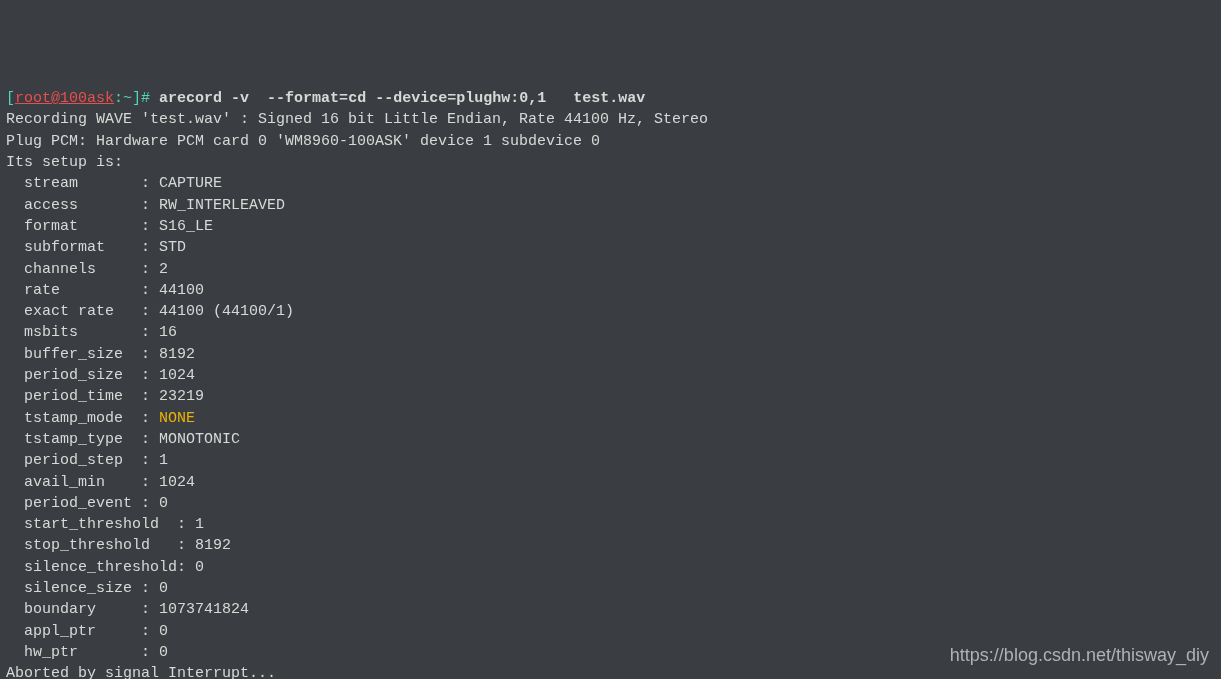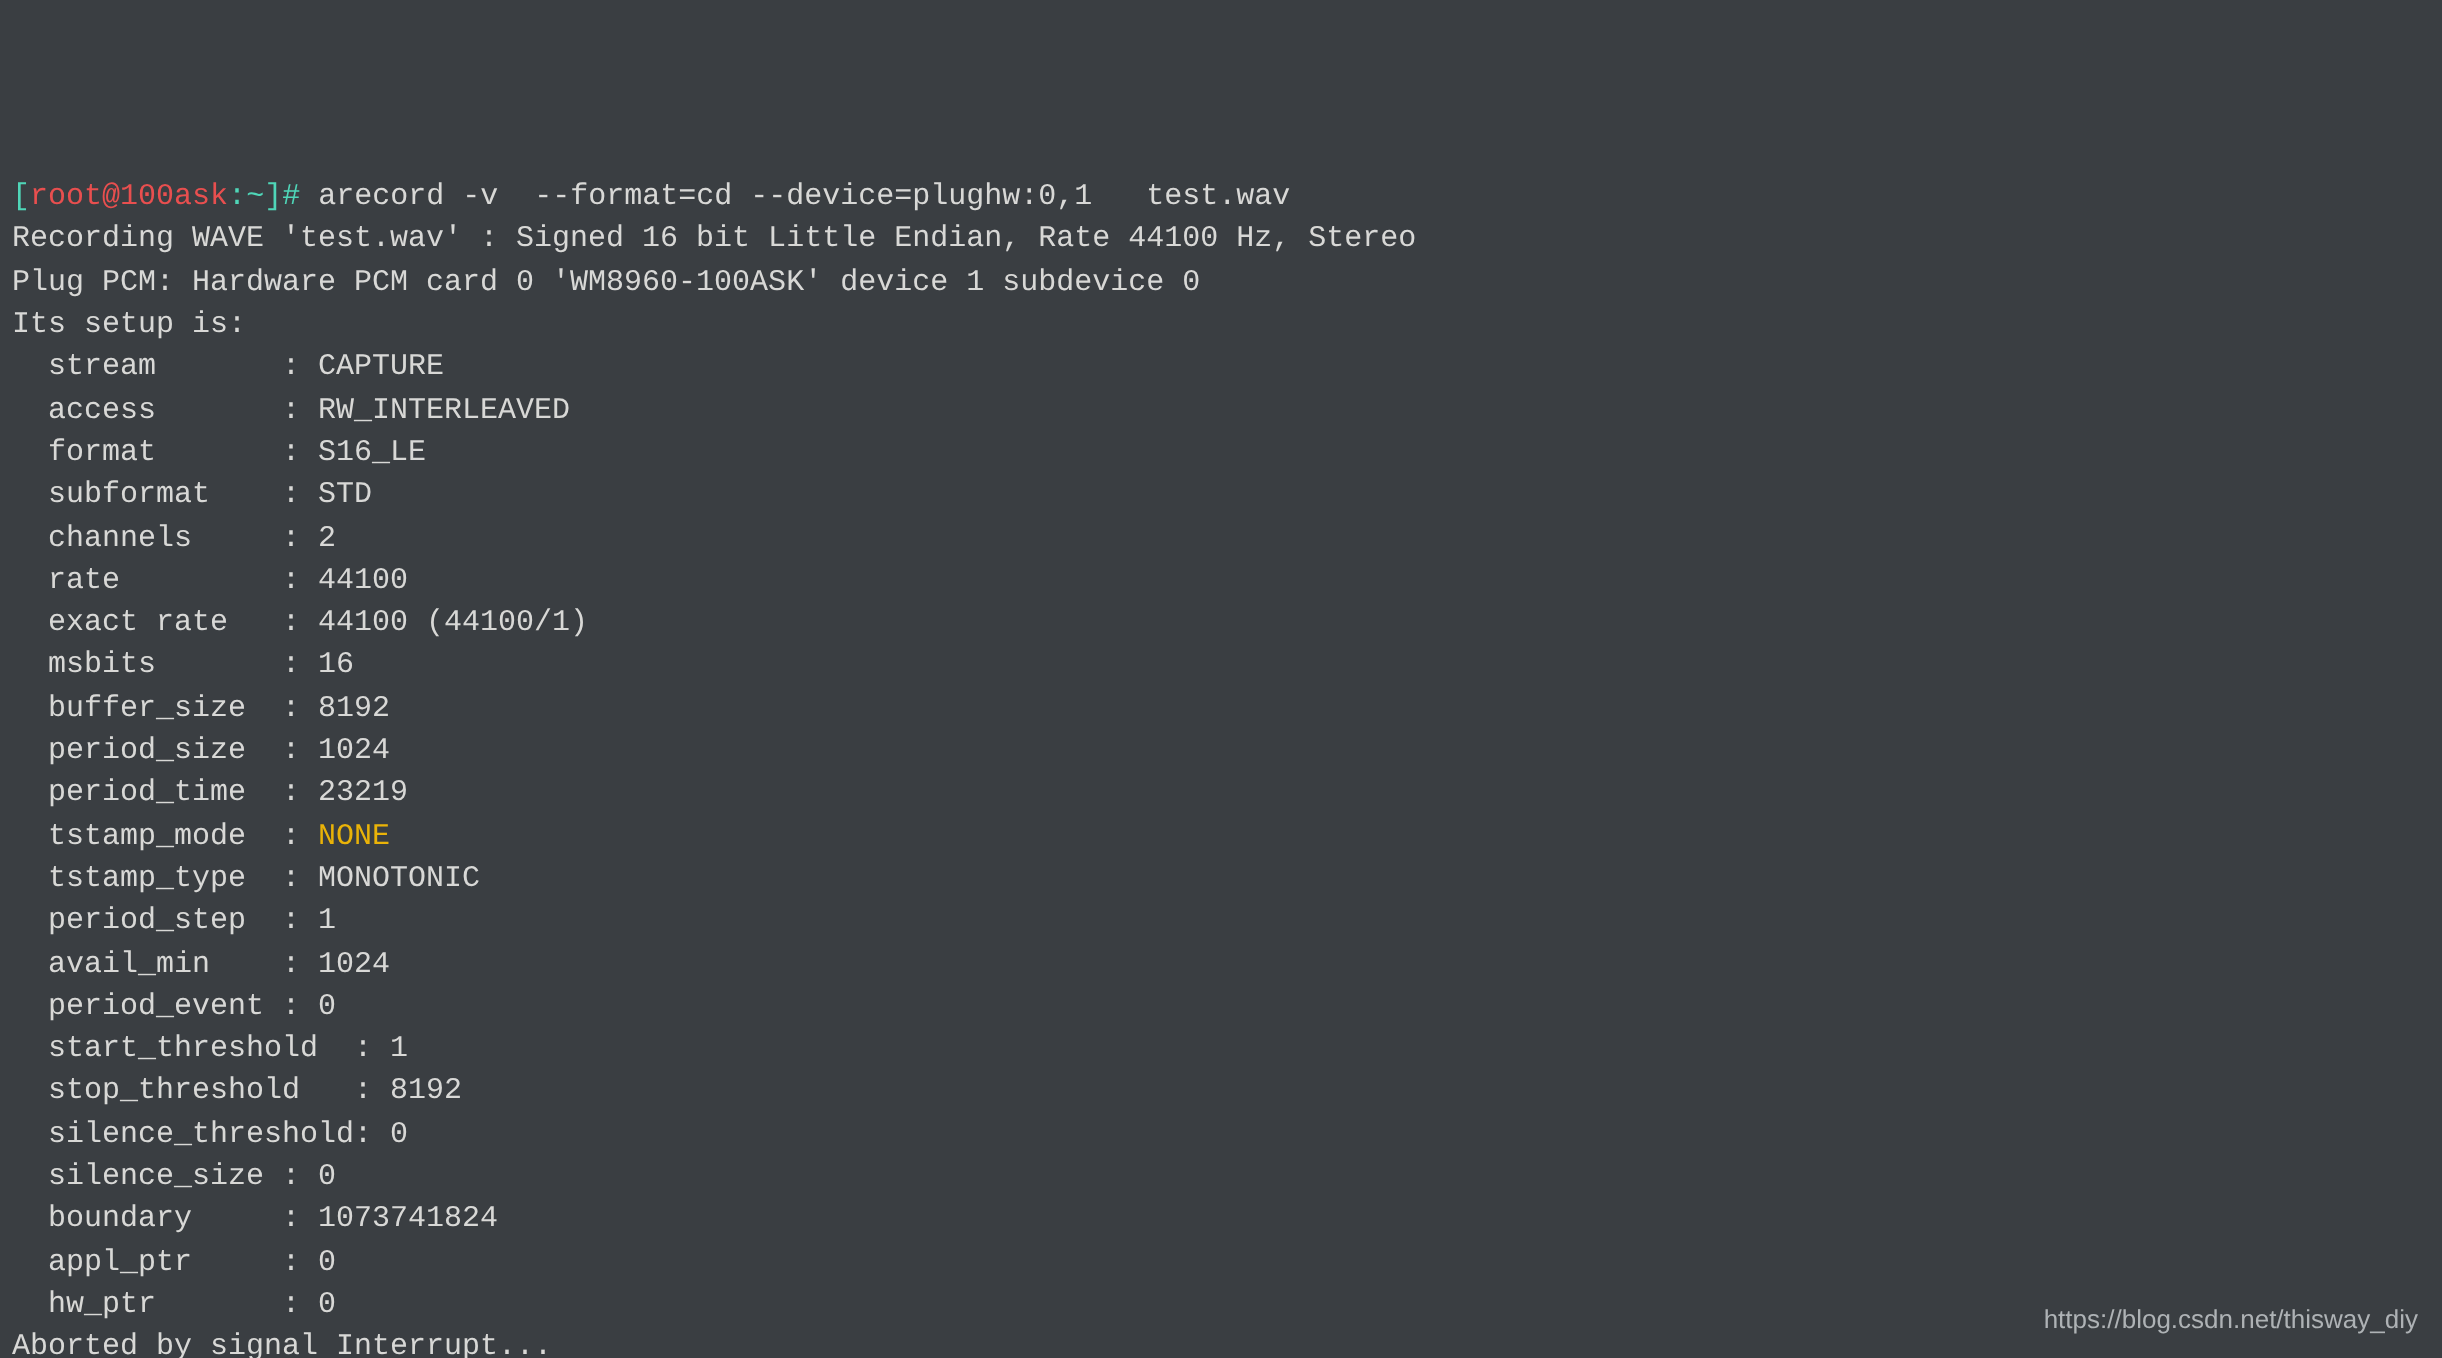--- a/index.html
+++ b/index.html
@@ -18,36 +18,38 @@
       height: 679px;
       white-space: pre;
       position: relative;
       overflow: hidden;
     }
     .prompt-bracket {
       color: #4fd6b8;
     }
     .prompt-user {
       color: #e84f4f;
+      text-decoration: underline;
     }
     .prompt-path {
       color: #4fd6b8;
     }
     .command {
       color: #d8d8d6;
+      font-weight: bold;
     }
     .none-highlight {
       color: #eab308;
     }
     .watermark {
       position: absolute;
       bottom: 10px;
       right: 12px;
       font-family: Arial, sans-serif;
-      font-size: 13px;
+      font-size: 18px;
       color: #aeb2b5;
       white-space: normal;
     }
     .line {
       display: block;
     }
   </style>
 </head>
 <body>
 

